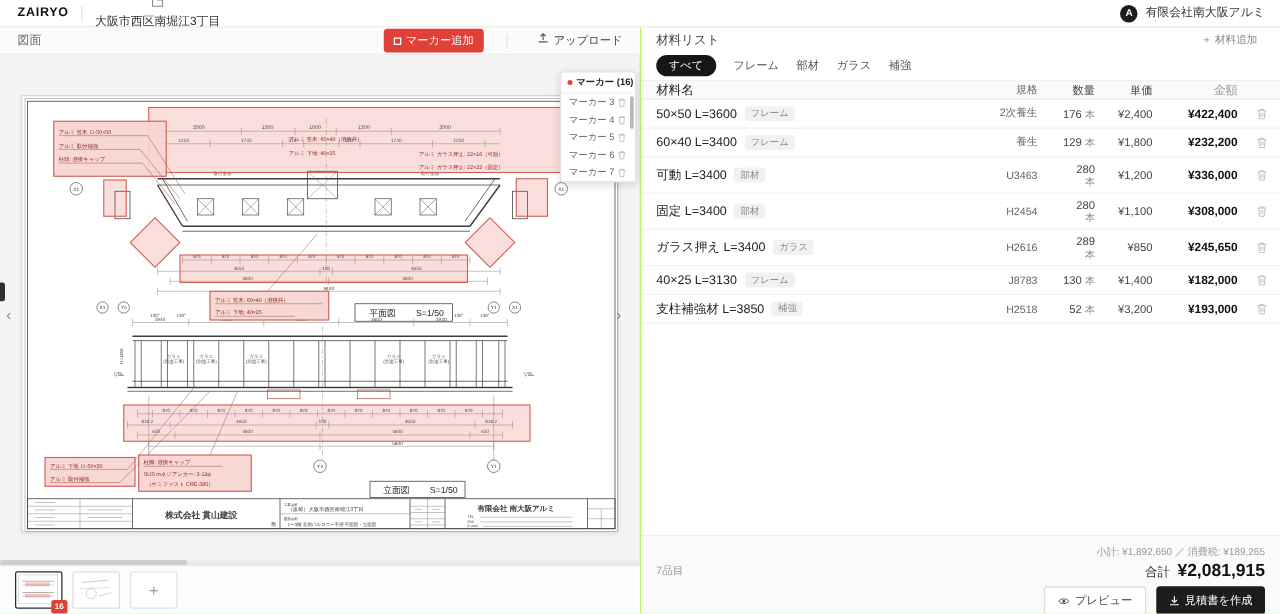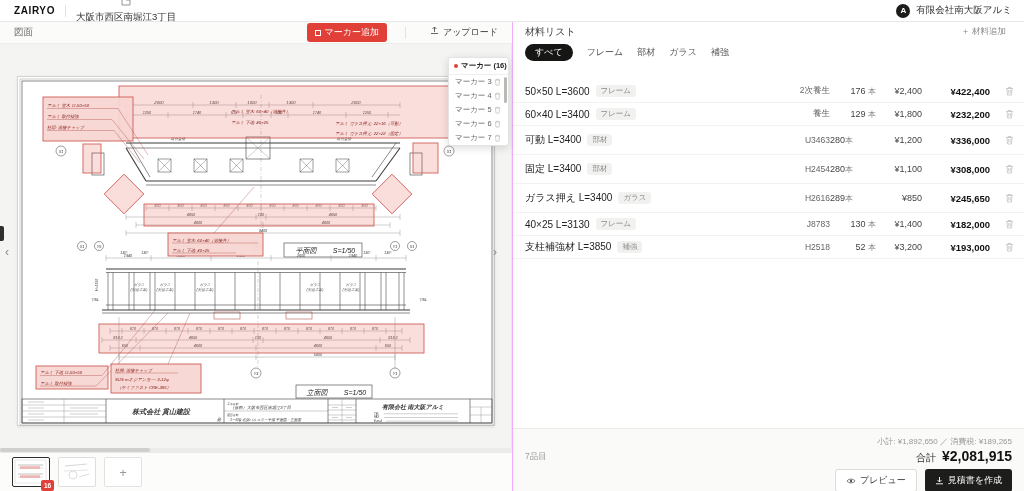--- a/index.html
+++ b/index.html
@@ -1,17 +1,17 @@
 <!DOCTYPE html>
 <html><head>
 <meta charset="utf-8">
 <style>
   html,body{margin:0;padding:0;background:#fff;}
   *{box-sizing:border-box;}
-  #app{position:relative;width:1024px;height:491px;overflow:hidden;background:#f0abfc;
+  #app{position:relative;width:1024px;height:491px;overflow:hidden;background:#bef264;
        font-family:"Liberation Sans",sans-serif;color:#333;}
   
   #topbar{position:absolute;left:0;top:0;width:1024px;height:22px;background:#fff;
           border-bottom:1px solid #e7e7e5;display:flex;align-items:center;}
   #logo{font-size:10px;font-weight:800;letter-spacing:.6px;color:#111;margin-left:14px;}
   .vdiv{width:1px;height:12px;background:#e2e2e0;margin:0 10px;}
   #project-crumb{display:flex;align-items:center;gap:5px;font-size:9.5px;color:#333;flex-direction:column;}
   #topbar-right{margin-left:auto;margin-right:12px;display:flex;align-items:center;gap:6px;}
   #avatar{width:14px;height:14px;border-radius:50%;background:#1c1c1b;color:#fff;font-size:8px;
           display:flex;align-items:center;justify-content:center;font-weight:700;}
@@ -27,21 +27,21 @@
                   padding:3px 8px;display:flex;align-items:center;gap:4px;cursor:pointer;
                   font-family:inherit;}
   #add-marker-btn .sq{display:inline-block;width:6px;height:6px;border:1px solid #fff;}
   #upload-btn{background:none;border:none;font-size:9px;color:#444;display:flex;align-items:flex-start;
               gap:4px;cursor:pointer;font-family:inherit;}
   #drag-hint{position:absolute;left:14px;top:35px;border:1px dashed #e0564e;background:#fdf0ef;
              color:#d43a31;font-size:8px;padding:2px 6px;border-radius:2px;display:flex;
              align-items:center;gap:4px;z-index:5;}
   #drag-hint .sq{display:inline-block;width:5px;height:5px;border:1px dashed #d43a31;}
   #sheet{position:absolute;left:17px;top:54px;width:478px;height:350px;background:#fff;
-         border:1px solid #d4d4d2;box-shadow:0 1px 3px rgba(0,0,0,.08);font-style:italic;}
+         border:1px solid #d4d4d2;box-shadow:0 1px 3px rgba(0,0,0,.08);}
   #marker-panel{position:absolute;left:448px;top:35px;width:61px;background:#fff;border:1px solid #e4e4e2;
                 border-radius:3px;box-shadow:0 2px 8px rgba(0,0,0,.14);z-index:6;overflow:hidden;}
   #marker-panel-header{display:flex;align-items:center;gap:3px;padding:3px 5px;border-bottom:1px solid #efefed;}
   #marker-panel-header .dot{width:4px;height:4px;border-radius:50%;background:#e04038;flex:0 0 auto;}
   #marker-panel-header .hd{font-size:7.5px;font-weight:700;color:#222;white-space:nowrap;}
   #marker-items{position:relative;padding-right:4px;}
   .marker-item{display:flex;align-items:center;justify-content:space-between;padding:2px 3px 2px 6px;
                font-size:7.5px;color:#666;cursor:pointer;}
   .marker-item svg{flex:0 0 auto;}
   #marker-scroll{position:absolute;right:1px;top:2px;width:3px;height:26px;background:#b9b9b7;border-radius:2px;}
@@ -77,21 +77,21 @@
               border-top:1px solid #f0f0ee;border-bottom:1px solid #f0f0ee;display:flex;
               align-items:center;padding:0 10px 0 12px;font-size:8.5px;color:#999;}
   #rows{position:absolute;left:0;top:58px;width:511px;}
   .mrow{display:flex;align-items:center;border-bottom:1px solid #f2f2f0;padding:0 10px 0 12px;height:23px;}
   .mrow.wrap{height:29px;}
   .c-name{flex:1;display:flex;align-items:center;gap:6px;font-size:10px;color:#222;min-width:0;}
   .tag{background:#f1f1ef;color:#8a8a88;font-size:7.5px;padding:1px 5px;border-radius:3px;white-space:nowrap;}
   .c-spec{width:70px;text-align:right;font-size:8.5px;color:#666;}
   .c-qty{width:46px;text-align:right;font-size:9px;color:#444;}
   .c-qty .unit{color:#888;font-size:8px;}
-  .mrow.wrap .c-qty{display:flex;flex-direction:row;align-items:flex-end;line-height:1.15;}
+  .mrow.wrap .c-qty{display:flex;flex-direction:column;align-items:flex-end;line-height:1.15;}
   .c-price{width:46px;text-align:right;font-size:9px;color:#444;}
   .c-amt{width:68px;text-align:right;font-size:9.5px;font-weight:700;color:#111;}
   .c-del{width:24px;display:flex;justify-content:flex-end;}
   .del-btn{background:none;border:none;padding:0;cursor:pointer;color:#c2c2c0;}
   #list-footer{position:absolute;left:0;top:406px;width:511px;height:63px;background:#fafaf9;
                border-top:1px solid #ececea;}
   #items-count{position:absolute;left:12px;top:22px;font-size:8.5px;color:#9a9a98;}
   #summary-line{position:absolute;right:12px;top:7px;font-size:8px;color:#999;}
   #total-line{position:absolute;right:12px;top:19px;display:flex;align-items:baseline;gap:6px;}
   #total-label{font-size:10px;color:#333;}
@@ -667,20 +667,28 @@
       <span id="list-title">材料リスト</span>
       <button id="add-material-btn">＋ 材料追加</button>
     </div>
     <div id="tabs">
         <span class="tab active">すべて</span>
         <span class="tab">フレーム</span>
         <span class="tab">部材</span>
         <span class="tab">ガラス</span>
         <span class="tab">補強</span>
       </div>
+    <div id="table-head">
+      <span class="c-name">材料名</span>
+      <span class="c-spec">規格</span>
+      <span class="c-qty">数量</span>
+      <span class="c-price">単価</span>
+      <span class="c-amt" style="font-weight:normal;color:#999">金額</span>
+      <span class="c-del"></span>
+    </div>
     <div id="rows">
   <div class="mrow">
     <span class="c-name">
             <span class="nm">50×50 L=3600</span>
             <span class="tag">フレーム</span>
           </span>
     <span class="c-spec">2次養生</span>
     <span class="c-qty"><span class="num">176</span> <span class="unit">本</span></span>
     <span class="c-price">¥2,400</span>
     <span class="c-amt">¥422,400</span>

